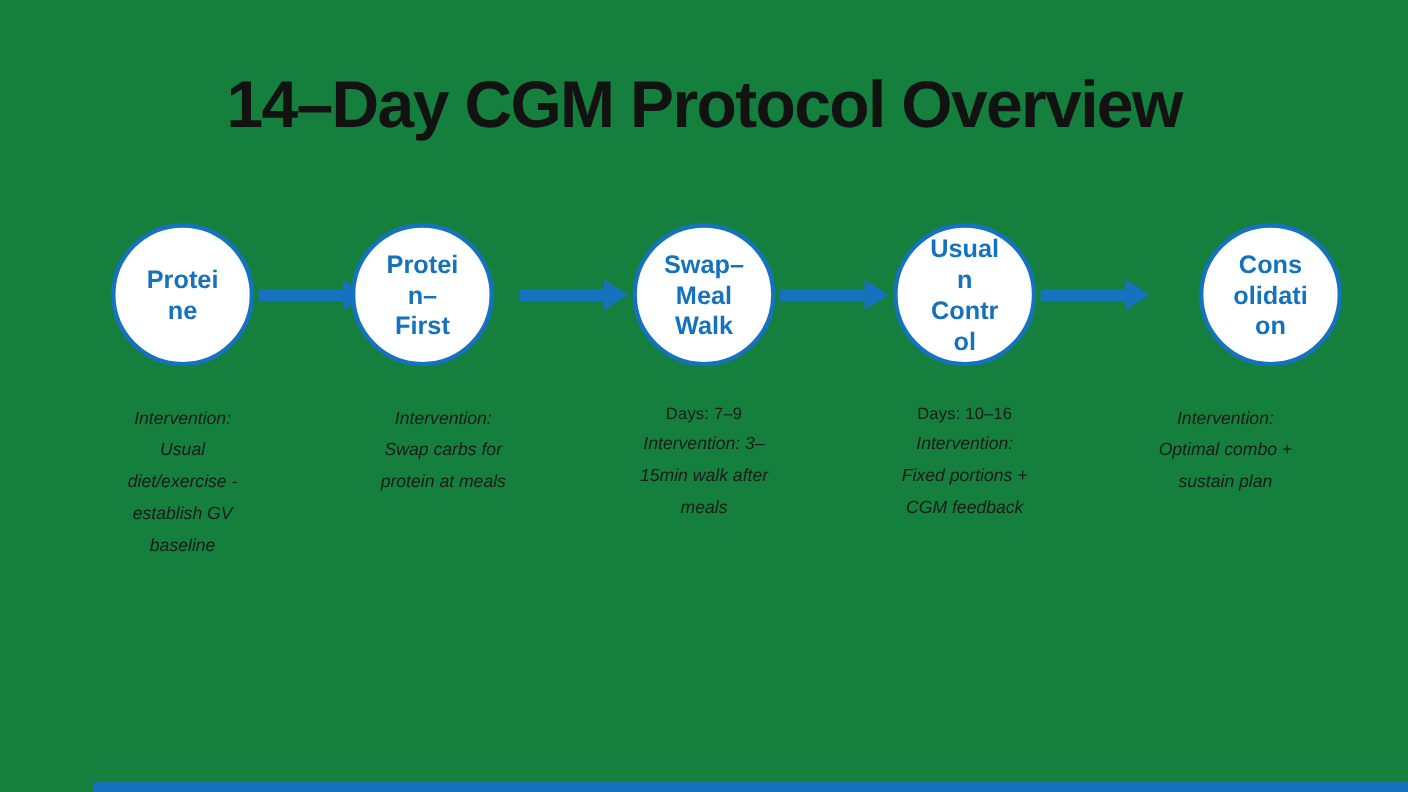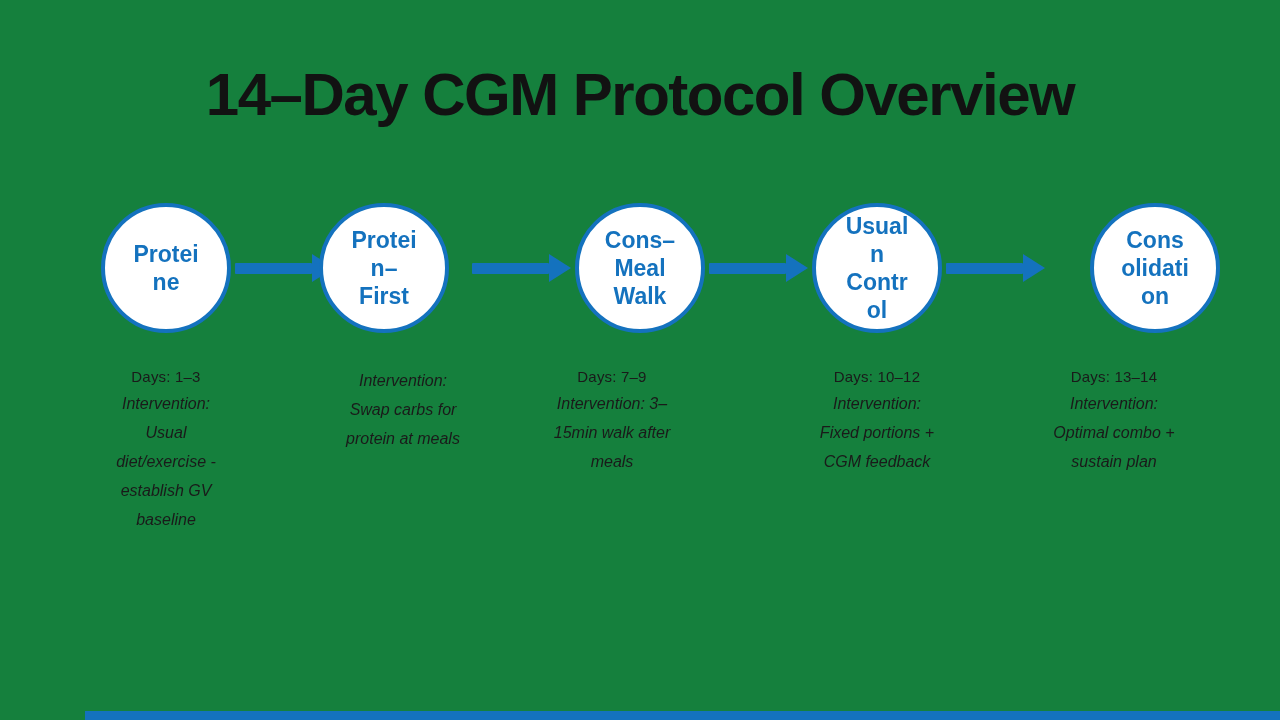--- a/index.html
+++ b/index.html
@@ -95,21 +95,20 @@
 <body>
 
 <div class="slide">
   <div class="title">14–Day CGM Protocol Overview</div>
   <div id="flow">
       <div class="circle" style="left:101px">
       <span>Protei
 ne</span>
     </div>
       <div class="caption" style="left:48px">
-      <div class="days">Days: 1–3</div>
       <div class="intervention">Intervention:
 Usual
 diet/exercise -
 establish GV
 baseline</div>
     </div>
       <div class="arrow" style="left:235px;width:99px">
         <div class="shaft"></div>
         <div class="head"></div>
       </div>
@@ -121,56 +120,55 @@
       <div class="caption" style="left:285px">
       <div class="intervention">Intervention:
 Swap carbs for
 protein at meals</div>
     </div>
       <div class="arrow" style="left:472px;width:99px">
         <div class="shaft"></div>
         <div class="head"></div>
       </div>
       <div class="circle" style="left:575px">
-      <span>Cons–
+      <span>Swap–
 Meal
 Walk</span>
     </div>
-      <div class="caption" style="left:494px">
+      <div class="caption" style="left:522px">
       <div class="days">Days: 7–9</div>
       <div class="intervention">Intervention: 3–
 15min walk after
 meals</div>
     </div>
       <div class="arrow" style="left:709px;width:99px">
         <div class="shaft"></div>
         <div class="head"></div>
       </div>
       <div class="circle" style="left:812px">
       <span>Usual
 n
 Contr
 ol</span>
     </div>
       <div class="caption" style="left:759px">
-      <div class="days">Days: 10–12</div>
+      <div class="days">Days: 10–16</div>
       <div class="intervention">Intervention:
 Fixed portions +
 CGM feedback</div>
     </div>
       <div class="arrow" style="left:946px;width:99px">
         <div class="shaft"></div>
         <div class="head"></div>
       </div>
       <div class="circle" style="left:1090px">
       <span>Cons
 olidati
 on</span>
     </div>
       <div class="caption" style="left:996px">
-      <div class="days">Days: 13–14</div>
       <div class="intervention">Intervention:
 Optimal combo +
 sustain plan</div>
     </div>
     </div>
   <div class="accent-bar"></div>
 </div>
 
 </body></html>

